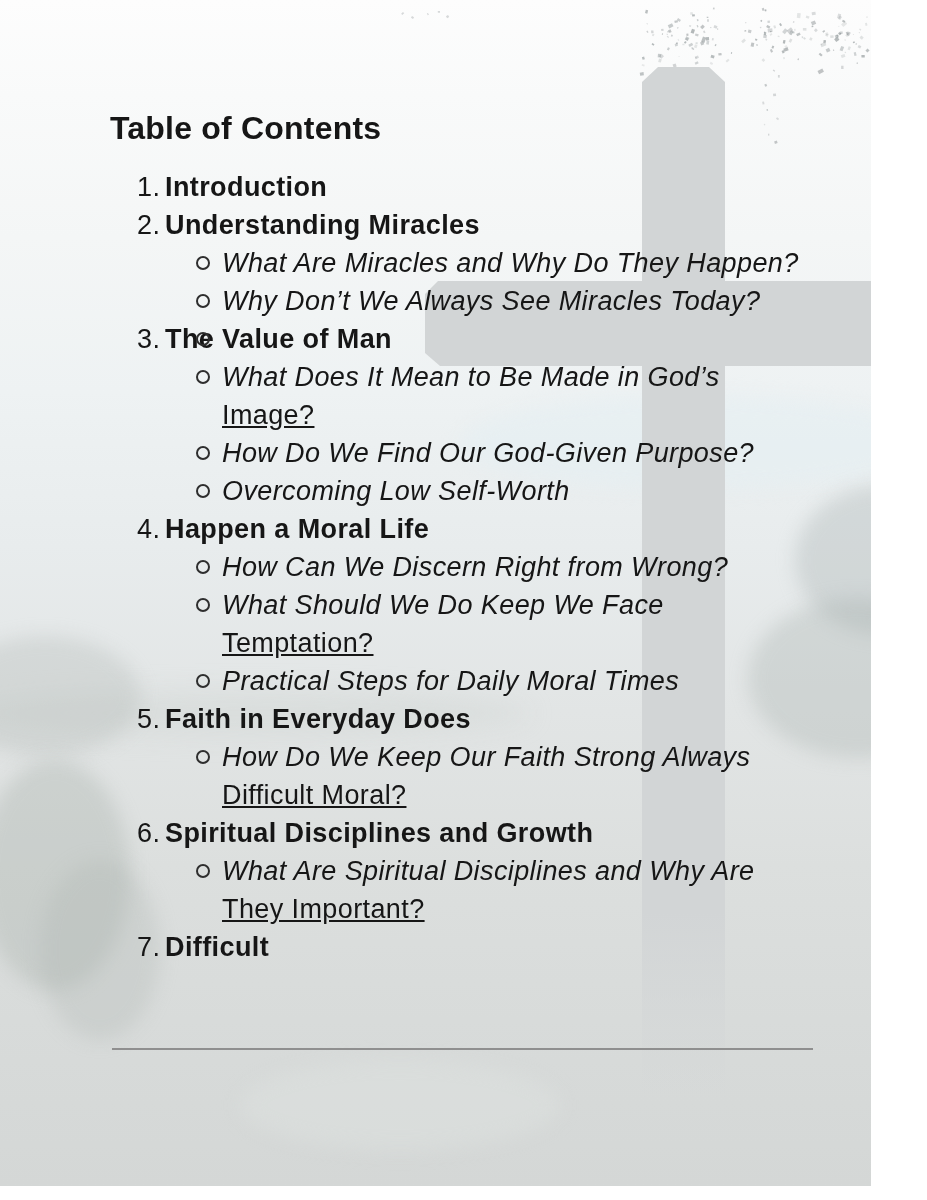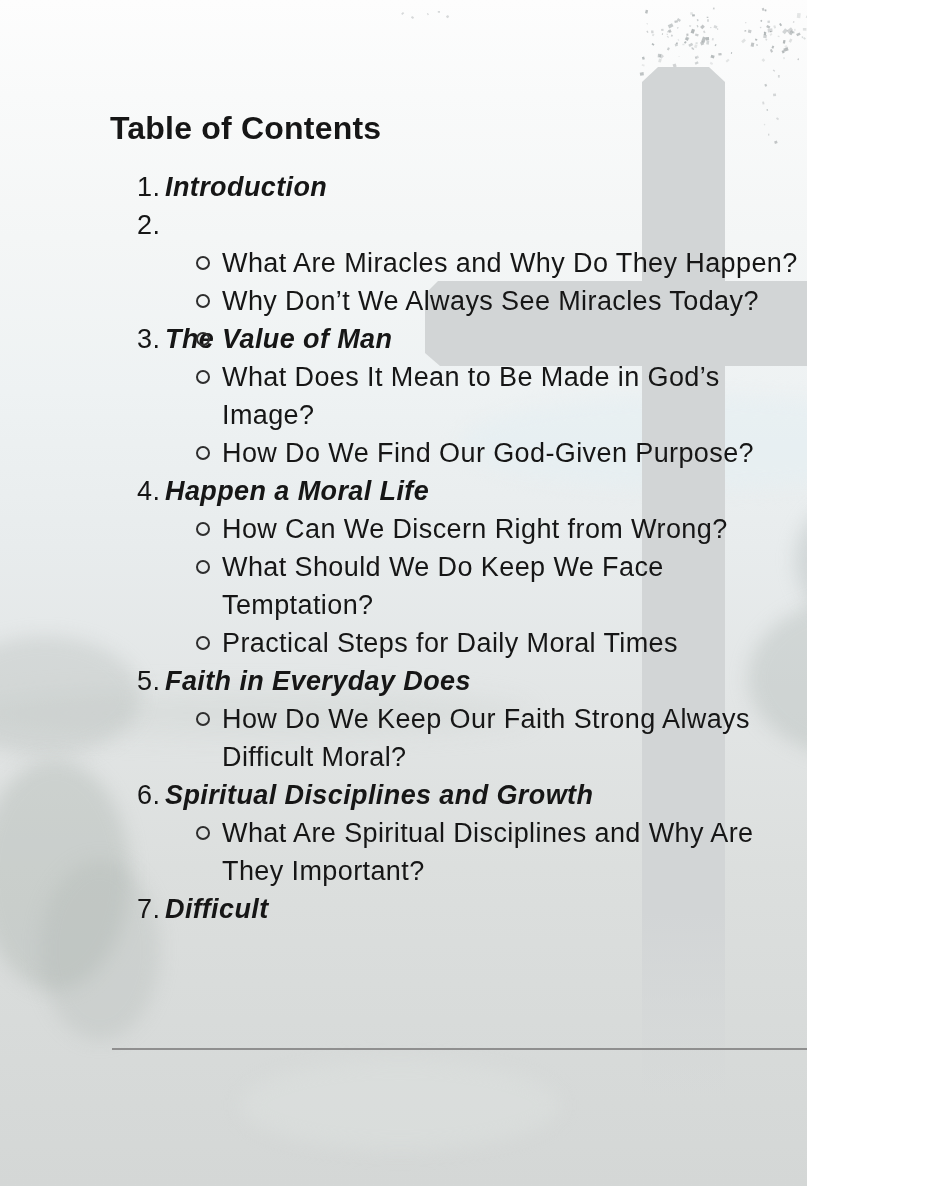--- a/index.html
+++ b/index.html
@@ -1,21 +1,21 @@
 <!DOCTYPE html>
 <html><head>
 <meta charset="utf-8">
 <style>
   html,body{margin:0;padding:0;}
   body{
     width:927px;height:1200px;background:#fff;
     font-family:"Liberation Sans","DejaVu Sans",sans-serif;
     -webkit-font-smoothing:antialiased;
   }
-  #stage{position:relative;width:807px;height:1200px;overflow:hidden;background:#fff;}
+  #stage{position:relative;width:871px;height:1200px;overflow:hidden;background:#fff;}
 
   
   .bg{
     position:absolute;left:0;top:0;width:927px;height:1186px;
     background:linear-gradient(180deg,
       #fdfdfd 0%, #f9fafa 8%, #f4f6f6 20%, #eef2f3 33%,
       #e8eced 46%, #e2e5e5 60%, #dcdfde 73%, #d8dbda 86%, #d4d7d6 100%);
   }
   .blob{position:absolute;border-radius:50%;filter:blur(9px);}
   #b1{left:795px;top:485px;width:180px;height:150px;background:rgba(168,177,177,.34);}
@@ -40,25 +40,25 @@
     clip-path:polygon(13px 0, calc(100% - 9px) 0, 100% 11px, 100% calc(100% - 15px),
                       calc(100% - 17px) 100%, 15px 100%, 0 calc(100% - 13px), 0 13px);
   }
 
   
   .toc{position:absolute;left:110px;top:107px;width:790px;color:#161616;}
   .toc-title{font-size:32px;font-weight:bold;line-height:42px;margin:0 0 19px 0;letter-spacing:.2px;}
   .row{display:flex;line-height:38px;font-size:27px;letter-spacing:.4px;white-space:pre;}
   .row.main{padding-left:27px;}
   .num{width:28px;flex:none;font-weight:normal;}
-  .main .label{font-weight:bold;font-style:italic;}
-  .row.sub{padding-left:85px;}
+  .main .label{font-weight:bold;}
+  .row.sub{padding-left:85px;font-style:italic;}
   .bullet-box{width:27px;flex:none;position:relative;}
   .bullet{position:absolute;left:1px;top:12px;width:10px;height:10px;border:2px solid #2e2e2e;border-radius:50%;}
-  .row.cont{padding-left:112px;}
+  .row.cont{padding-left:112px;text-decoration:underline;}
 
   .divider{position:absolute;left:112px;top:1048px;width:701px;height:2px;background:#8f8f8f;}
 </style>
 </head>
 <body>
 
 <div id="stage">
 
   <div class="bg"></div>
 
@@ -277,28 +277,29 @@
       <rect x="912.0" y="136.0" width="1.8" height="2.2" fill="#8f9698" opacity="0.30" transform="rotate(75 912.0 136.0)"></rect>
     </svg>
 
   <div class="cross-v"></div>
   <div class="cross-h"></div>
 
   <div class="toc">
     <h1 class="toc-title">Table of Contents</h1>
     <div id="toc-list">
         <div class="row main"><span class="num">1.</span><span class="label">Introduction</span></div>
-        <div class="row main"><span class="num">2.</span></div>
+        <div class="row main"><span class="num">2.</span><span class="label">Understanding Miracles</span></div>
         <div class="row sub"><span class="bullet-box"><span class="bullet"></span></span><span>What Are Miracles and Why Do They Happen?</span></div>
         <div class="row sub"><span class="bullet-box"><span class="bullet"></span></span><span>Why Don’t We Always See Miracles Today?</span></div>
         <div class="row sub"><span class="bullet-box"><span class="bullet"></span></span></div>
         <div class="row main"><span class="num">3.</span><span class="label">The Value of Man</span></div>
         <div class="row sub"><span class="bullet-box"><span class="bullet"></span></span><span>What Does It Mean to Be Made in God’s</span></div>
         <div class="row cont"><span>Image?</span></div>
         <div class="row sub"><span class="bullet-box"><span class="bullet"></span></span><span>How Do We Find Our God-Given Purpose?</span></div>
+        <div class="row sub"><span class="bullet-box"><span class="bullet"></span></span><span>Overcoming Low Self-Worth</span></div>
         <div class="row main"><span class="num">4.</span><span class="label">Happen a Moral Life</span></div>
         <div class="row sub"><span class="bullet-box"><span class="bullet"></span></span><span>How Can We Discern Right from Wrong?</span></div>
         <div class="row sub"><span class="bullet-box"><span class="bullet"></span></span><span>What Should We Do Keep We Face</span></div>
         <div class="row cont"><span>Temptation?</span></div>
         <div class="row sub"><span class="bullet-box"><span class="bullet"></span></span><span>Practical Steps for Daily Moral Times</span></div>
         <div class="row main"><span class="num">5.</span><span class="label">Faith in Everyday Does</span></div>
         <div class="row sub"><span class="bullet-box"><span class="bullet"></span></span><span>How Do We Keep Our Faith Strong Always</span></div>
         <div class="row cont"><span>Difficult Moral?</span></div>
         <div class="row main"><span class="num">6.</span><span class="label">Spiritual Disciplines and Growth</span></div>
         <div class="row sub"><span class="bullet-box"><span class="bullet"></span></span><span>What Are Spiritual Disciplines and Why Are</span></div>

